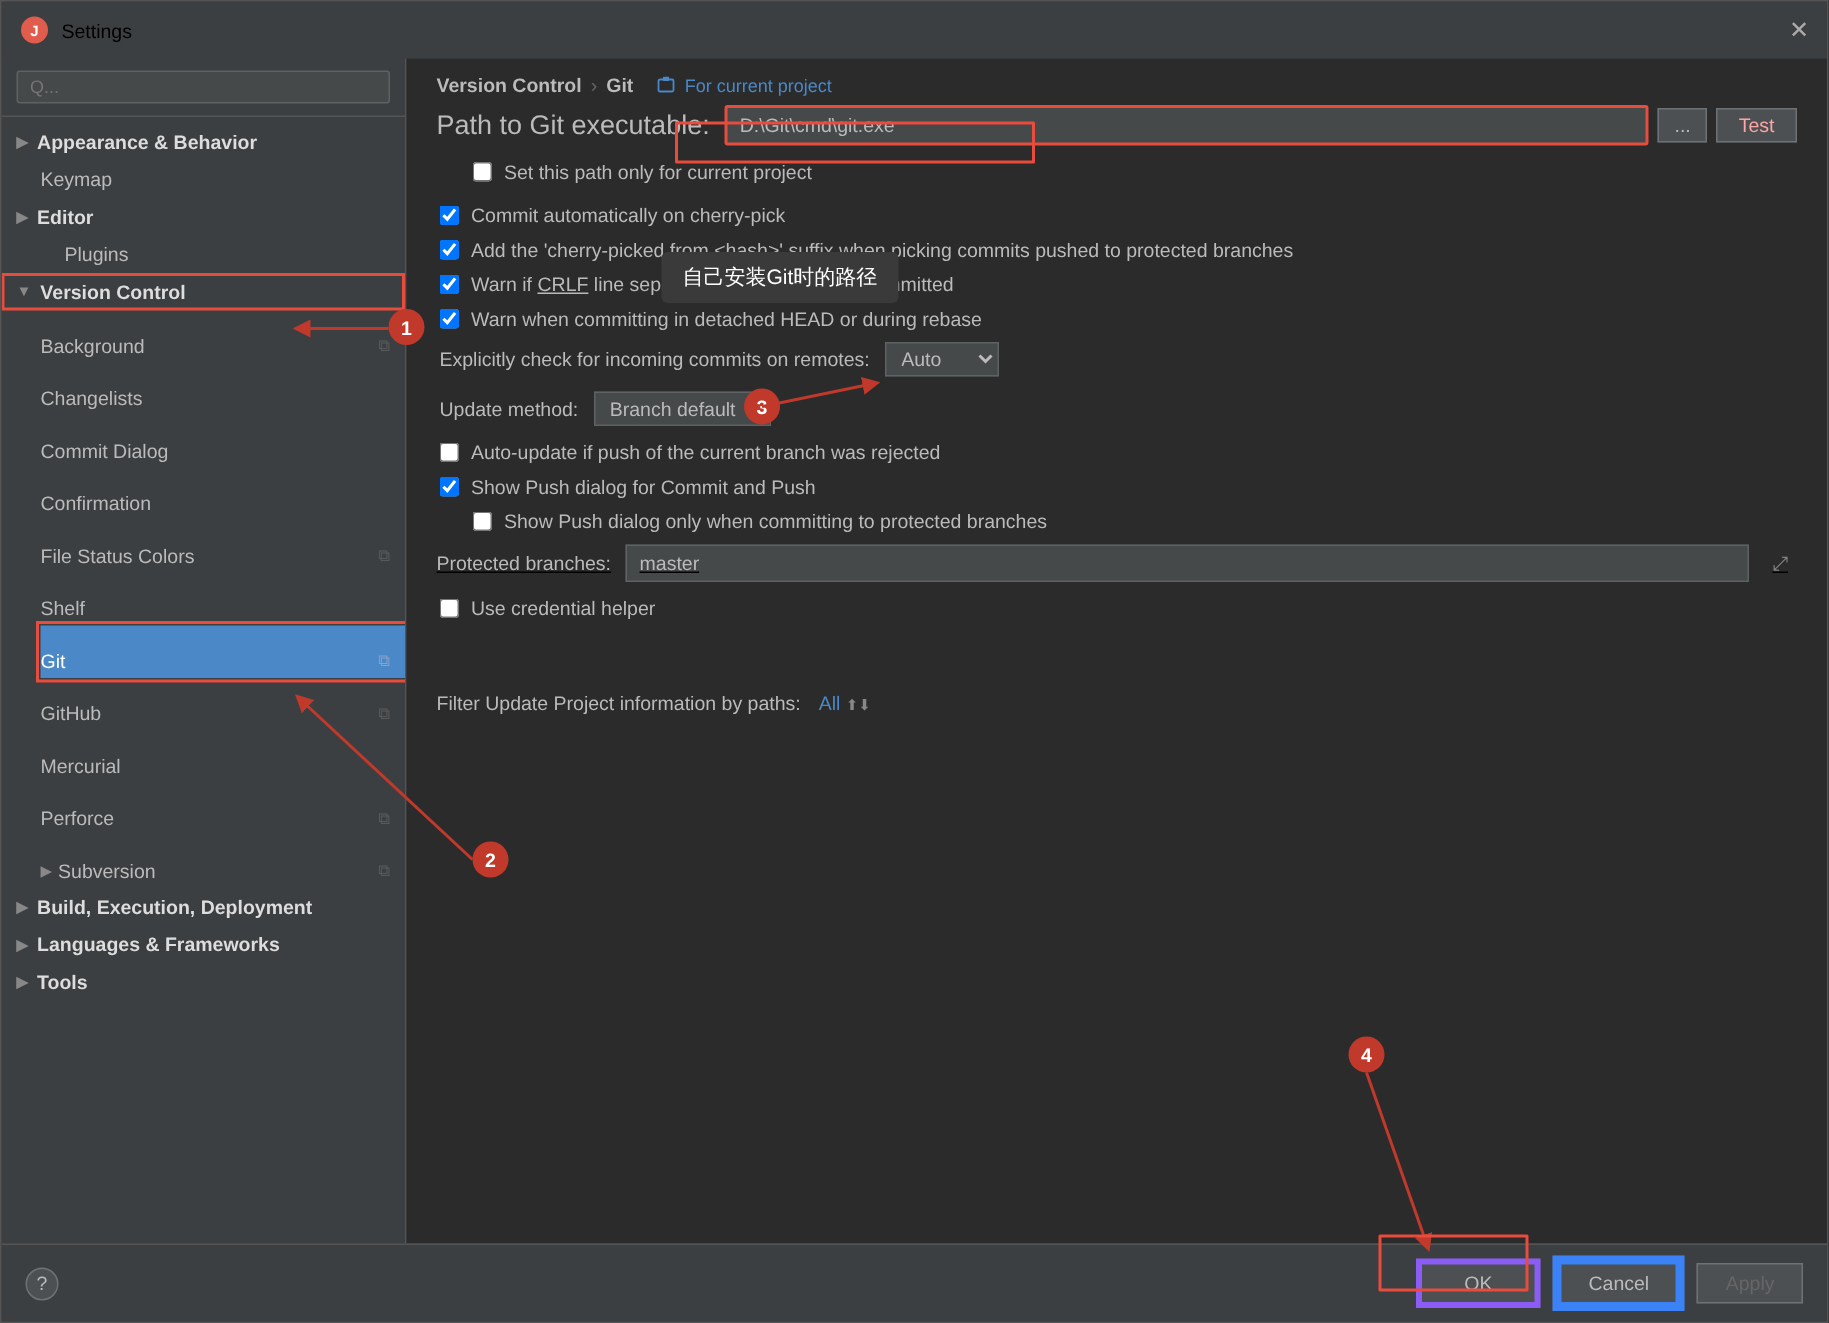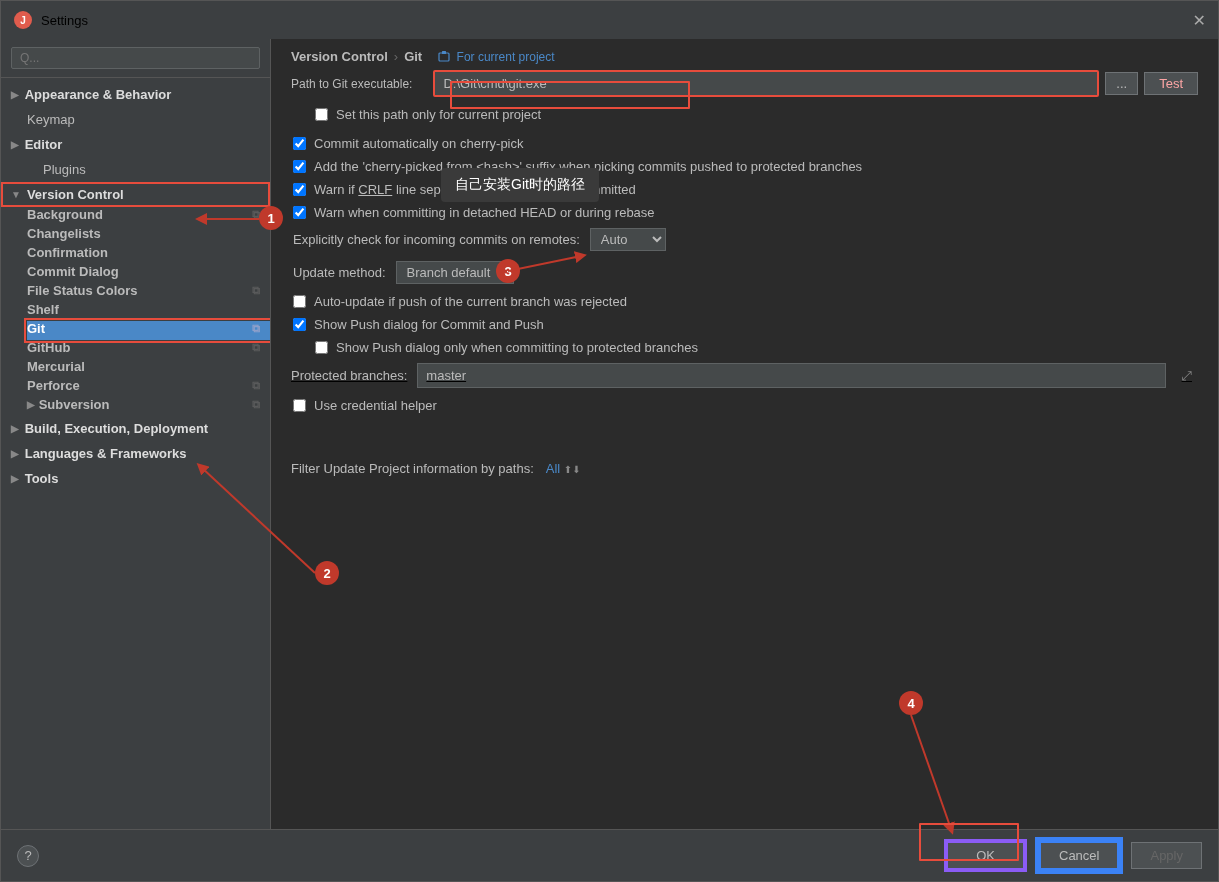--- a/index.html
+++ b/index.html
@@ -98,26 +98,25 @@
       font-size: 10px;
       margin-right: 6px;
       color: #888;
     }
     .nav-children {
       padding-left: 26px;
     }
     .nav-item {
       display: flex;
       align-items: center;
-      padding: 0 10px 4px 0;
+      padding: 16px 10px 4px 0;
       color: #bbb;
       font-size: 13px;
       cursor: pointer;
       position: relative;
-      font-weight: bold;
     }
     .nav-item.active {
       background: #4a88c7;
       color: #fff;
     }
     .nav-item .copy-icon {
       margin-left: auto;
       color: #666;
       font-size: 11px;
       opacity: 0.7;
@@ -162,22 +161,22 @@
       padding: 0 20px 20px 20px;
       flex: 1;
     }
     .setting-row {
       display: flex;
       align-items: center;
       margin-bottom: 10px;
     }
     .setting-label {
       color: #bbb;
-      font-size: 12px;
-      margin-right: 21px;
+      font-size: 18px;
+      margin-right: 10px;
       white-space: nowrap;
     }
     .path-input-group {
       display: flex;
       align-items: center;
       gap: 6px;
       flex: 1;
     }
     .path-input {
       flex: 1;
@@ -414,24 +413,24 @@
 
         <div class="nav-children">
           <div class="nav-item">
             <span>Background</span>
             <span class="copy-icon">⧉</span>
           </div>
           <div class="nav-item">
             <span>Changelists</span>
           </div>
           <div class="nav-item">
+            <span>Commit Dialog</span>
+          </div>
+          <div class="nav-item">
             <span>Confirmation</span>
-          </div>
-          <div class="nav-item">
-            <span>Commit Dialog</span>
           </div>
           <div class="nav-item">
             <span>File Status Colors</span>
             <span class="copy-icon">⧉</span>
           </div>
           <div class="nav-item">
             <span>Shelf</span>
           </div>
 
           <div class="nav-item active" style="outline: 2px solid #e74c3c; outline-offset: 1px;">

